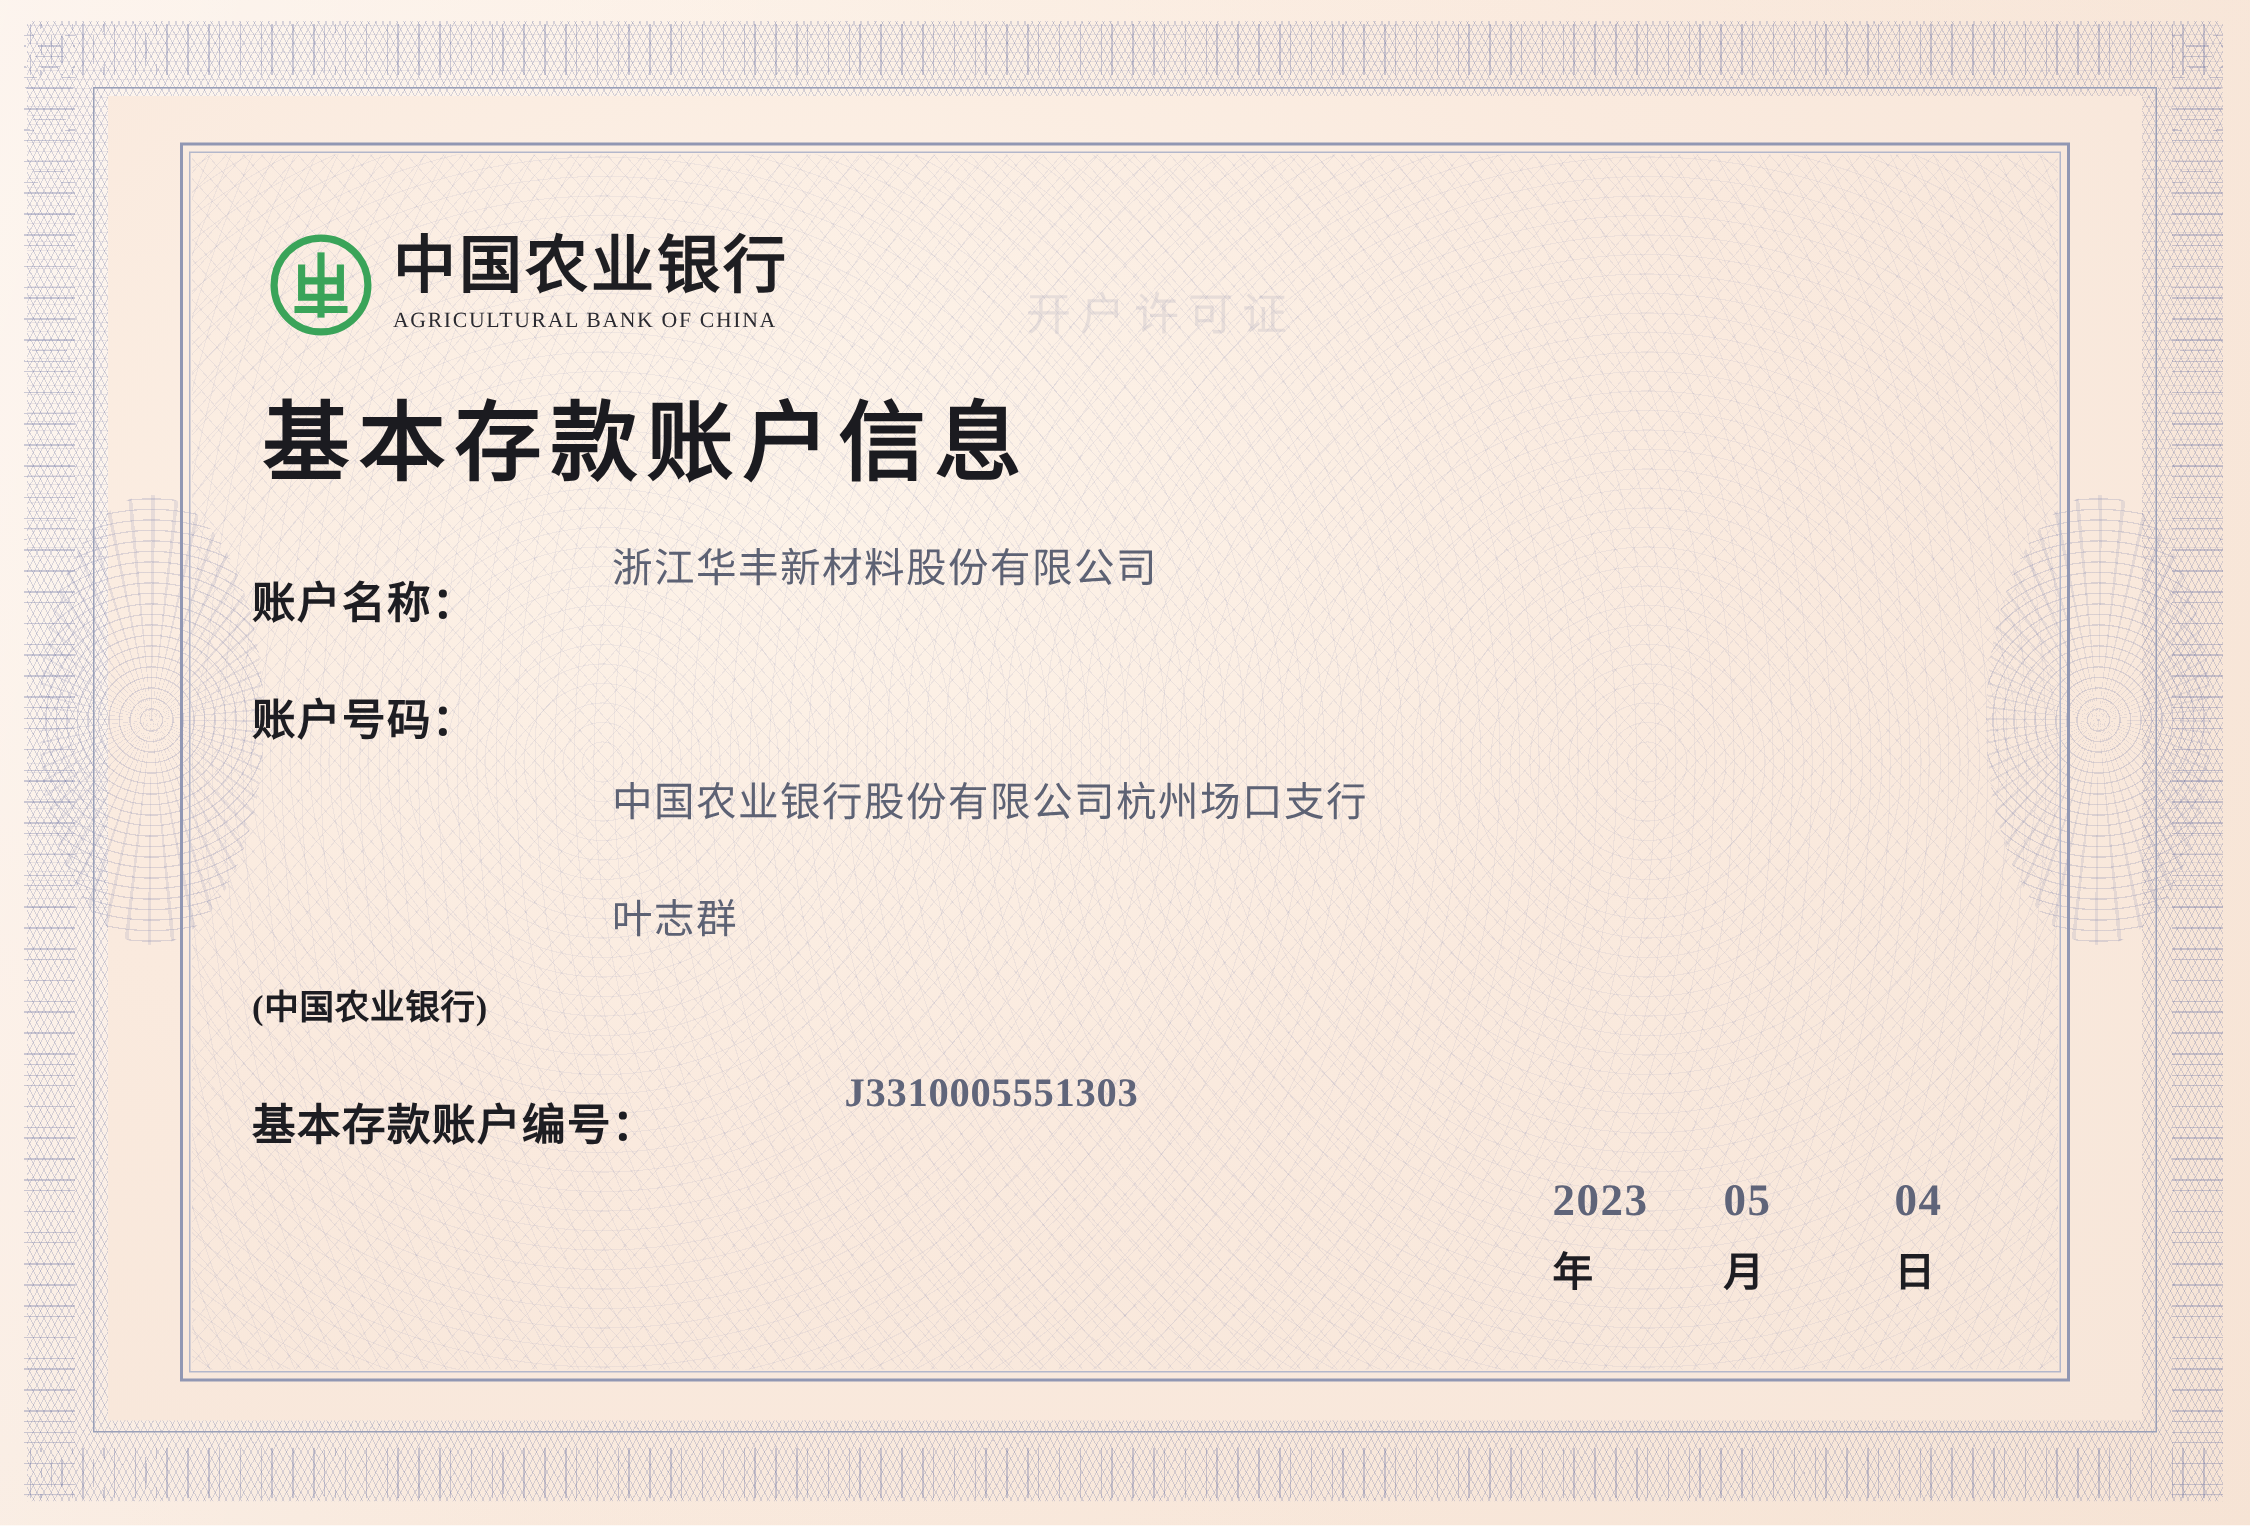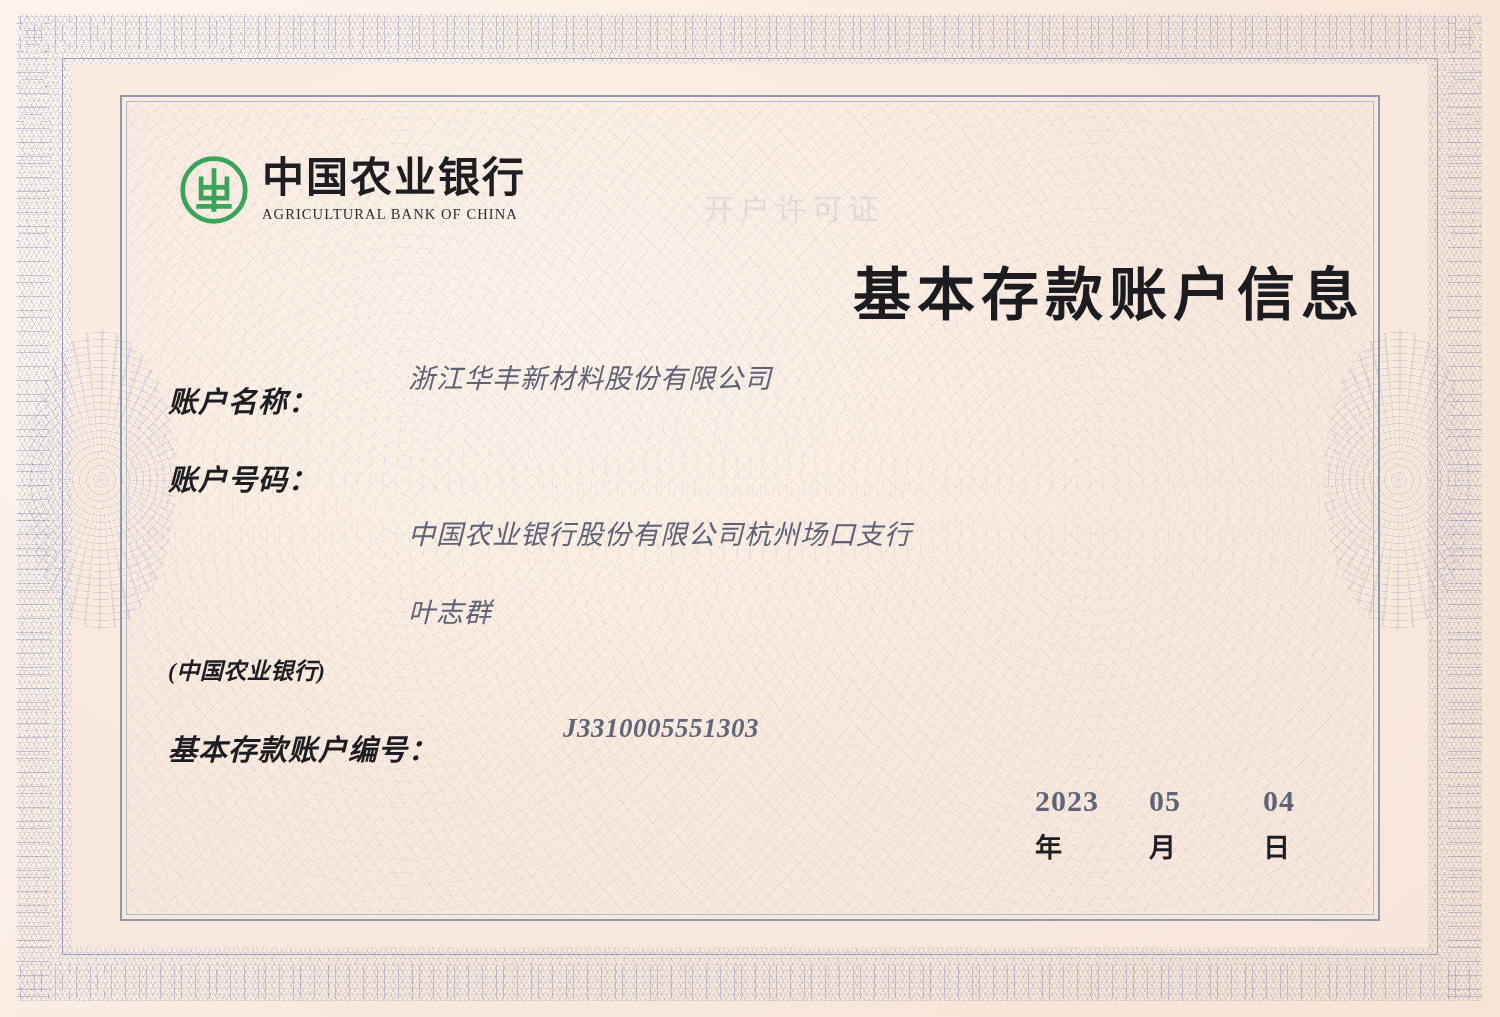--- a/index.html
+++ b/index.html
@@ -184,36 +184,35 @@
     font-family: "Liberation Serif", "DejaVu Serif", serif;
     white-space: nowrap;
   }
 
   
   .doc-title {
     position: absolute;
     top: 138px;
     left: 0;
     right: 0;
-    text-align: right;
+    text-align: left;
     font-size: 58px;
     font-weight: 700;
     letter-spacing: 6px;
     color: #1b1b20;
     font-family: "Liberation Serif", "DejaVu Serif", serif;
     padding-left: 40px;
   }
 
   
   .fields {
     position: absolute;
     top: 238px;
     left: 18px;
     right: 12px;
-    font-style: italic;
   }
   .field-row {
     position: relative;
     height: 78px;
   }
   .field-label {
     position: absolute;
     left: 15px;
     bottom: 6px;
     font-size: 29px;
@@ -292,21 +291,21 @@
   <div class="wave-band-top"></div>
   <div class="wave-band-bottom"></div>
   <div class="wave-band-left"></div>
   <div class="wave-band-right"></div>
   <div class="rosette left"></div>
   <div class="rosette right"></div>
   <div class="frame-outer"></div>
   <div class="guilloche-inner"></div>
   <div class="frame-inner"></div>
 
-  <div class="ghost" style="left: 704px; top: 185px;">开户许可证</div>
+  <div class="ghost" style="left: 684px; top: 185px;">开户许可证</div>
 
   <div class="content">
 
     <div class="bank-head">
       <svg class="abc-mark" viewBox="0 0 100 100" aria-hidden="true">
         <circle cx="50" cy="50" r="46" fill="none" stroke="#3aa459" stroke-width="7"></circle>
         <path d="M50 18 L50 82" stroke="#3aa459" stroke-width="7" fill="none"></path>
         <path d="M31 30 L31 62 L69 62 L69 30" stroke="#3aa459" stroke-width="7" fill="none"></path>
         <path d="M31 46 L69 46" stroke="#3aa459" stroke-width="7" fill="none"></path>
         <path d="M24 74 L76 74" stroke="#3aa459" stroke-width="7" fill="none"></path>

